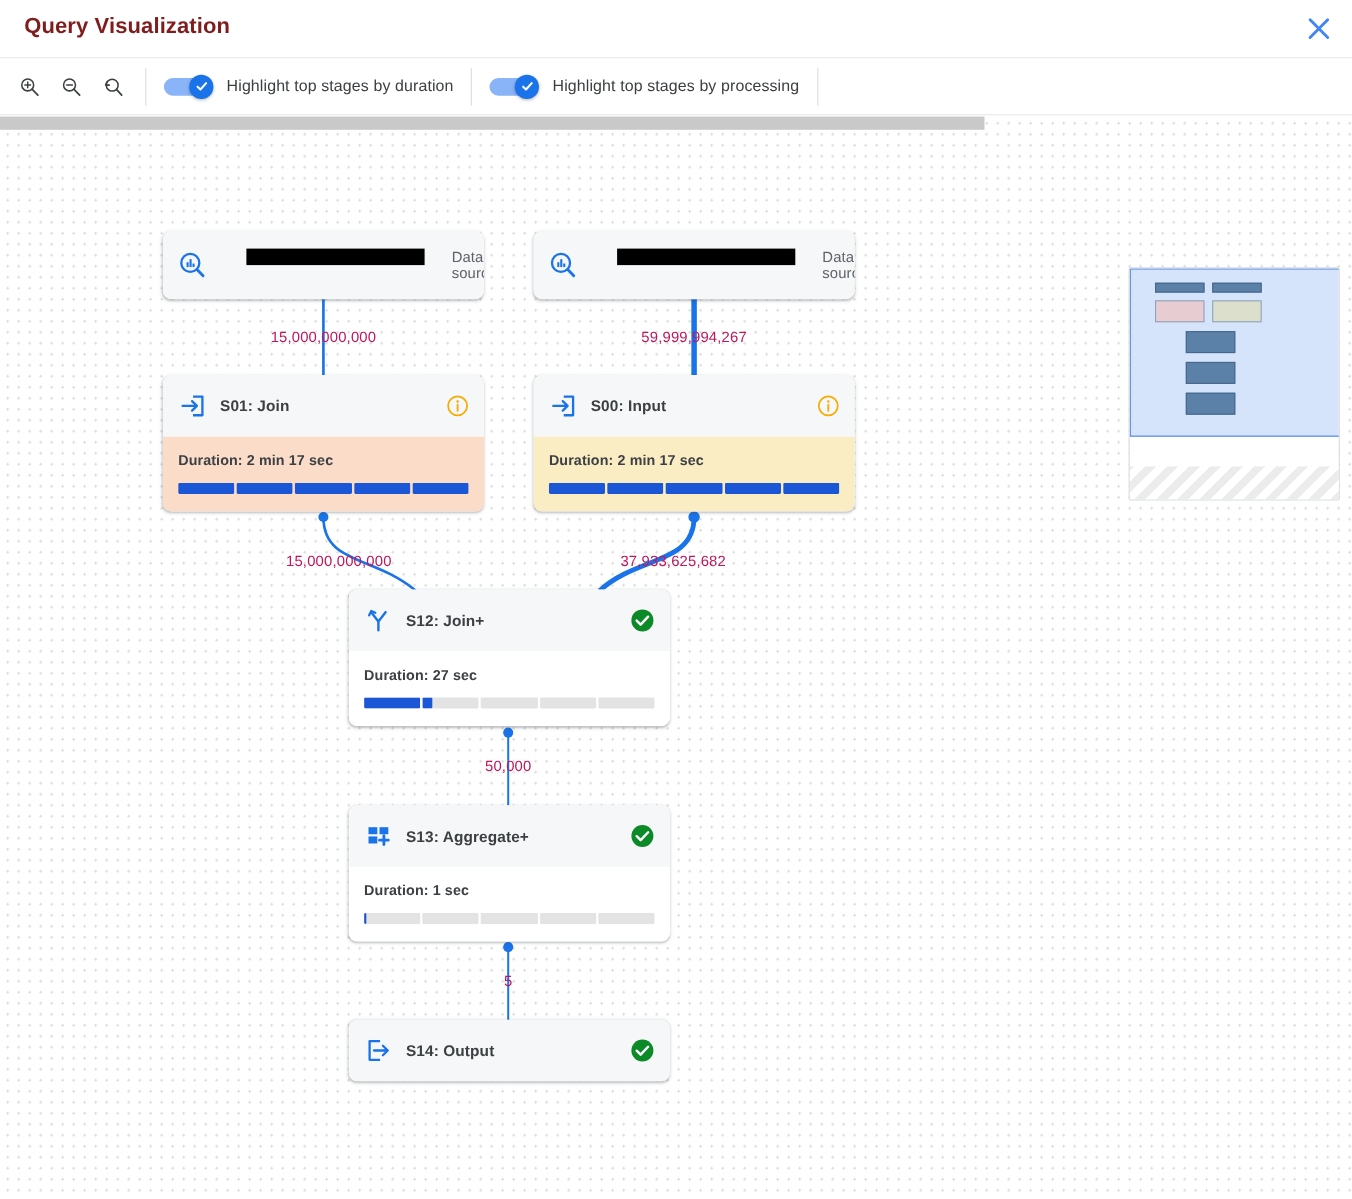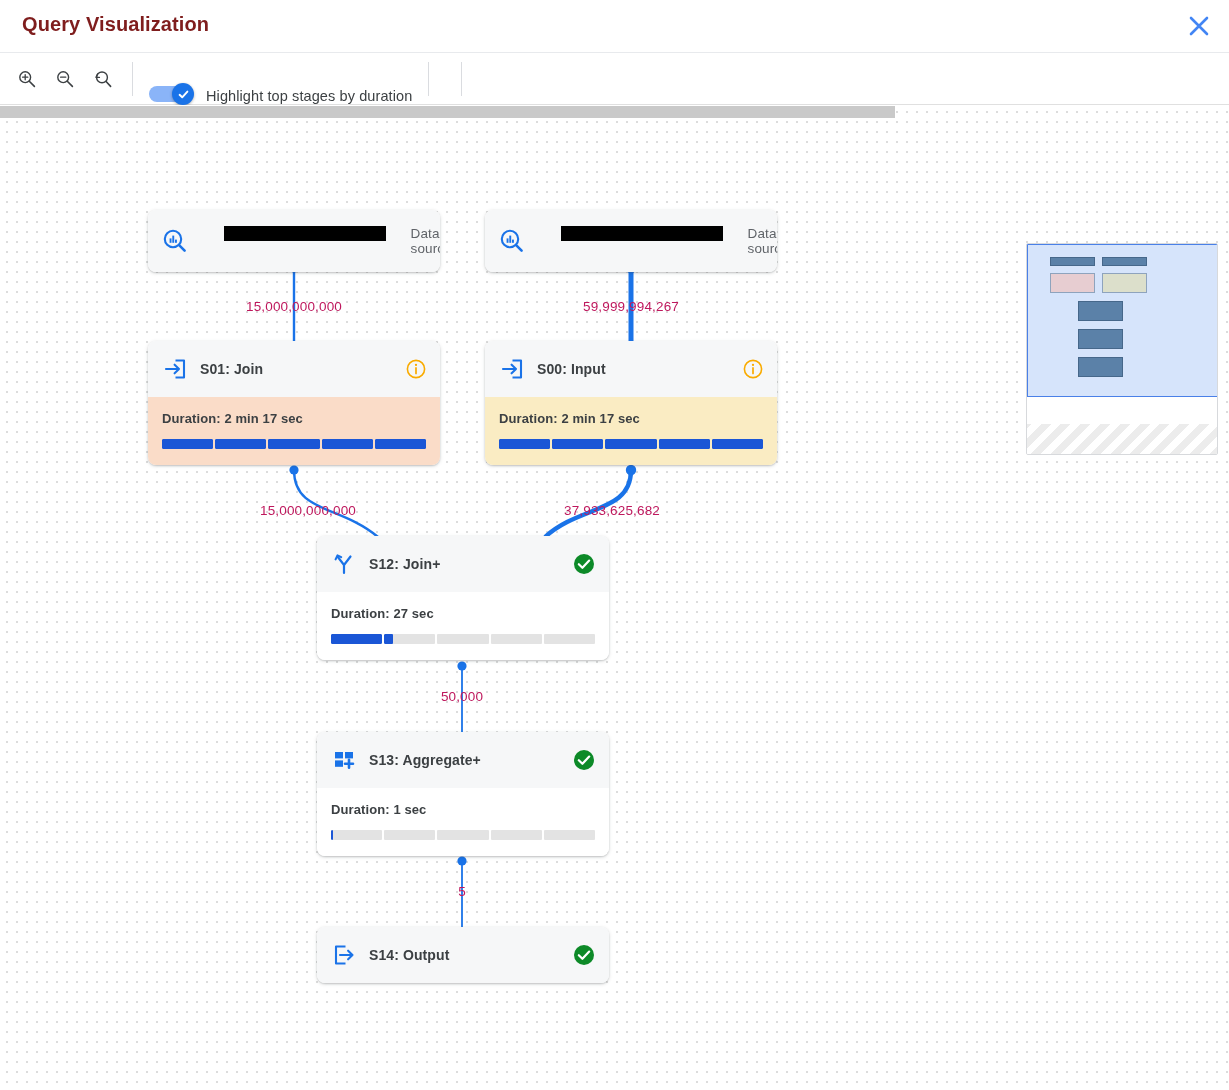--- a/index.html
+++ b/index.html
@@ -72,21 +72,21 @@
     border-radius: 50%;
   }
   .tb-divider {
     width: 1px;
     height: 34px;
     background: #dadce0;
     margin: 0 16px;
   }
   .toggle-item {
     display: flex;
-    align-items: flex-end;
+    align-items: center;
     height: 100%;
     gap: 11px;
     cursor: pointer;
   }
   .toggle-label {
     font-size: 14.5px;
     color: #3c4043;
     white-space: nowrap;
     letter-spacing: 0.1px;
   }
@@ -342,20 +342,31 @@
           <svg width="13" height="13" viewBox="0 0 13 13">
             <path d="M2.6 6.8 L5.2 9.3 L10.4 3.6" fill="none" stroke="#ffffff" stroke-width="1.9" stroke-linecap="round" stroke-linejoin="round"></path>
           </svg>
         </div>
       </div>
       <span class="toggle-label">Highlight top stages by duration</span>
     </div>
 
     <div class="tb-divider"></div>
 
+    <div class="toggle-item">
+      <div class="switch on">
+        <div class="track"></div>
+        <div class="thumb">
+          <svg width="13" height="13" viewBox="0 0 13 13">
+            <path d="M2.6 6.8 L5.2 9.3 L10.4 3.6" fill="none" stroke="#ffffff" stroke-width="1.9" stroke-linecap="round" stroke-linejoin="round"></path>
+          </svg>
+        </div>
+      </div>
+      <span class="toggle-label">Highlight top stages by processing</span>
+    </div>
 
     <div class="tb-divider"></div>
 
   </div>
 
   <div class="canvas-wrap">
     <div class="dotgrid"></div>
 
     <svg class="edges" viewBox="0 0 1229 985">
 

